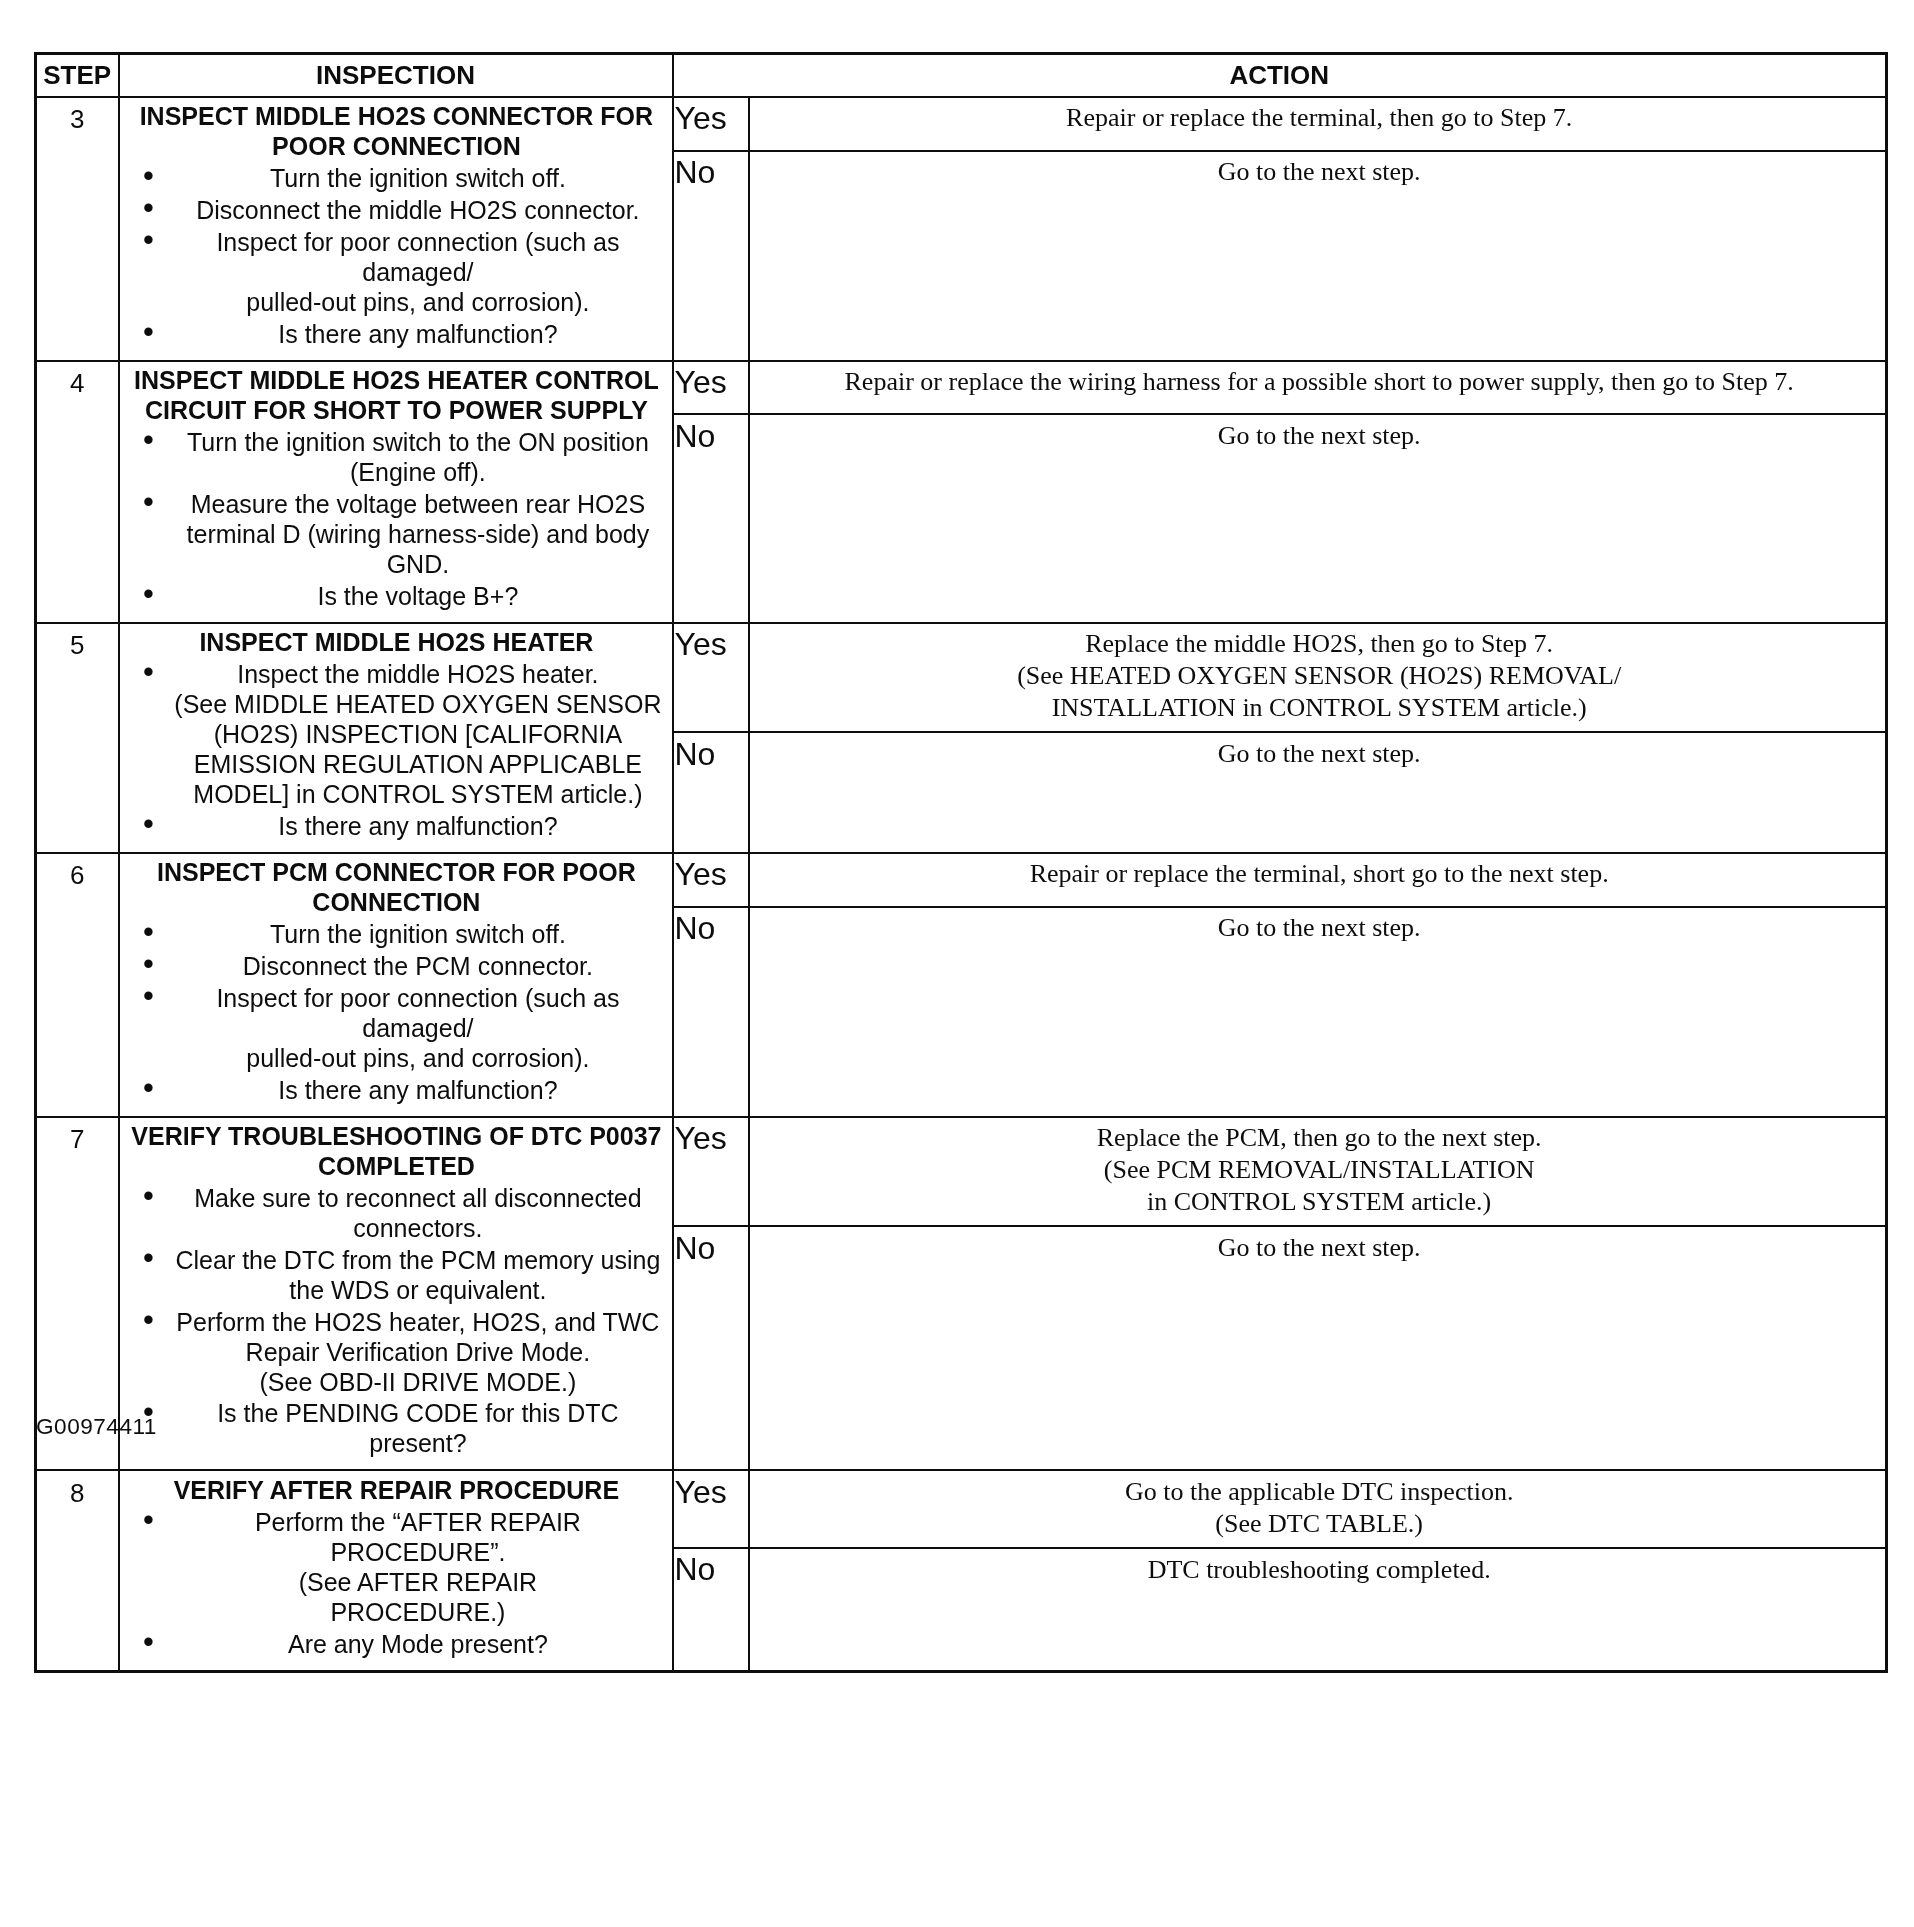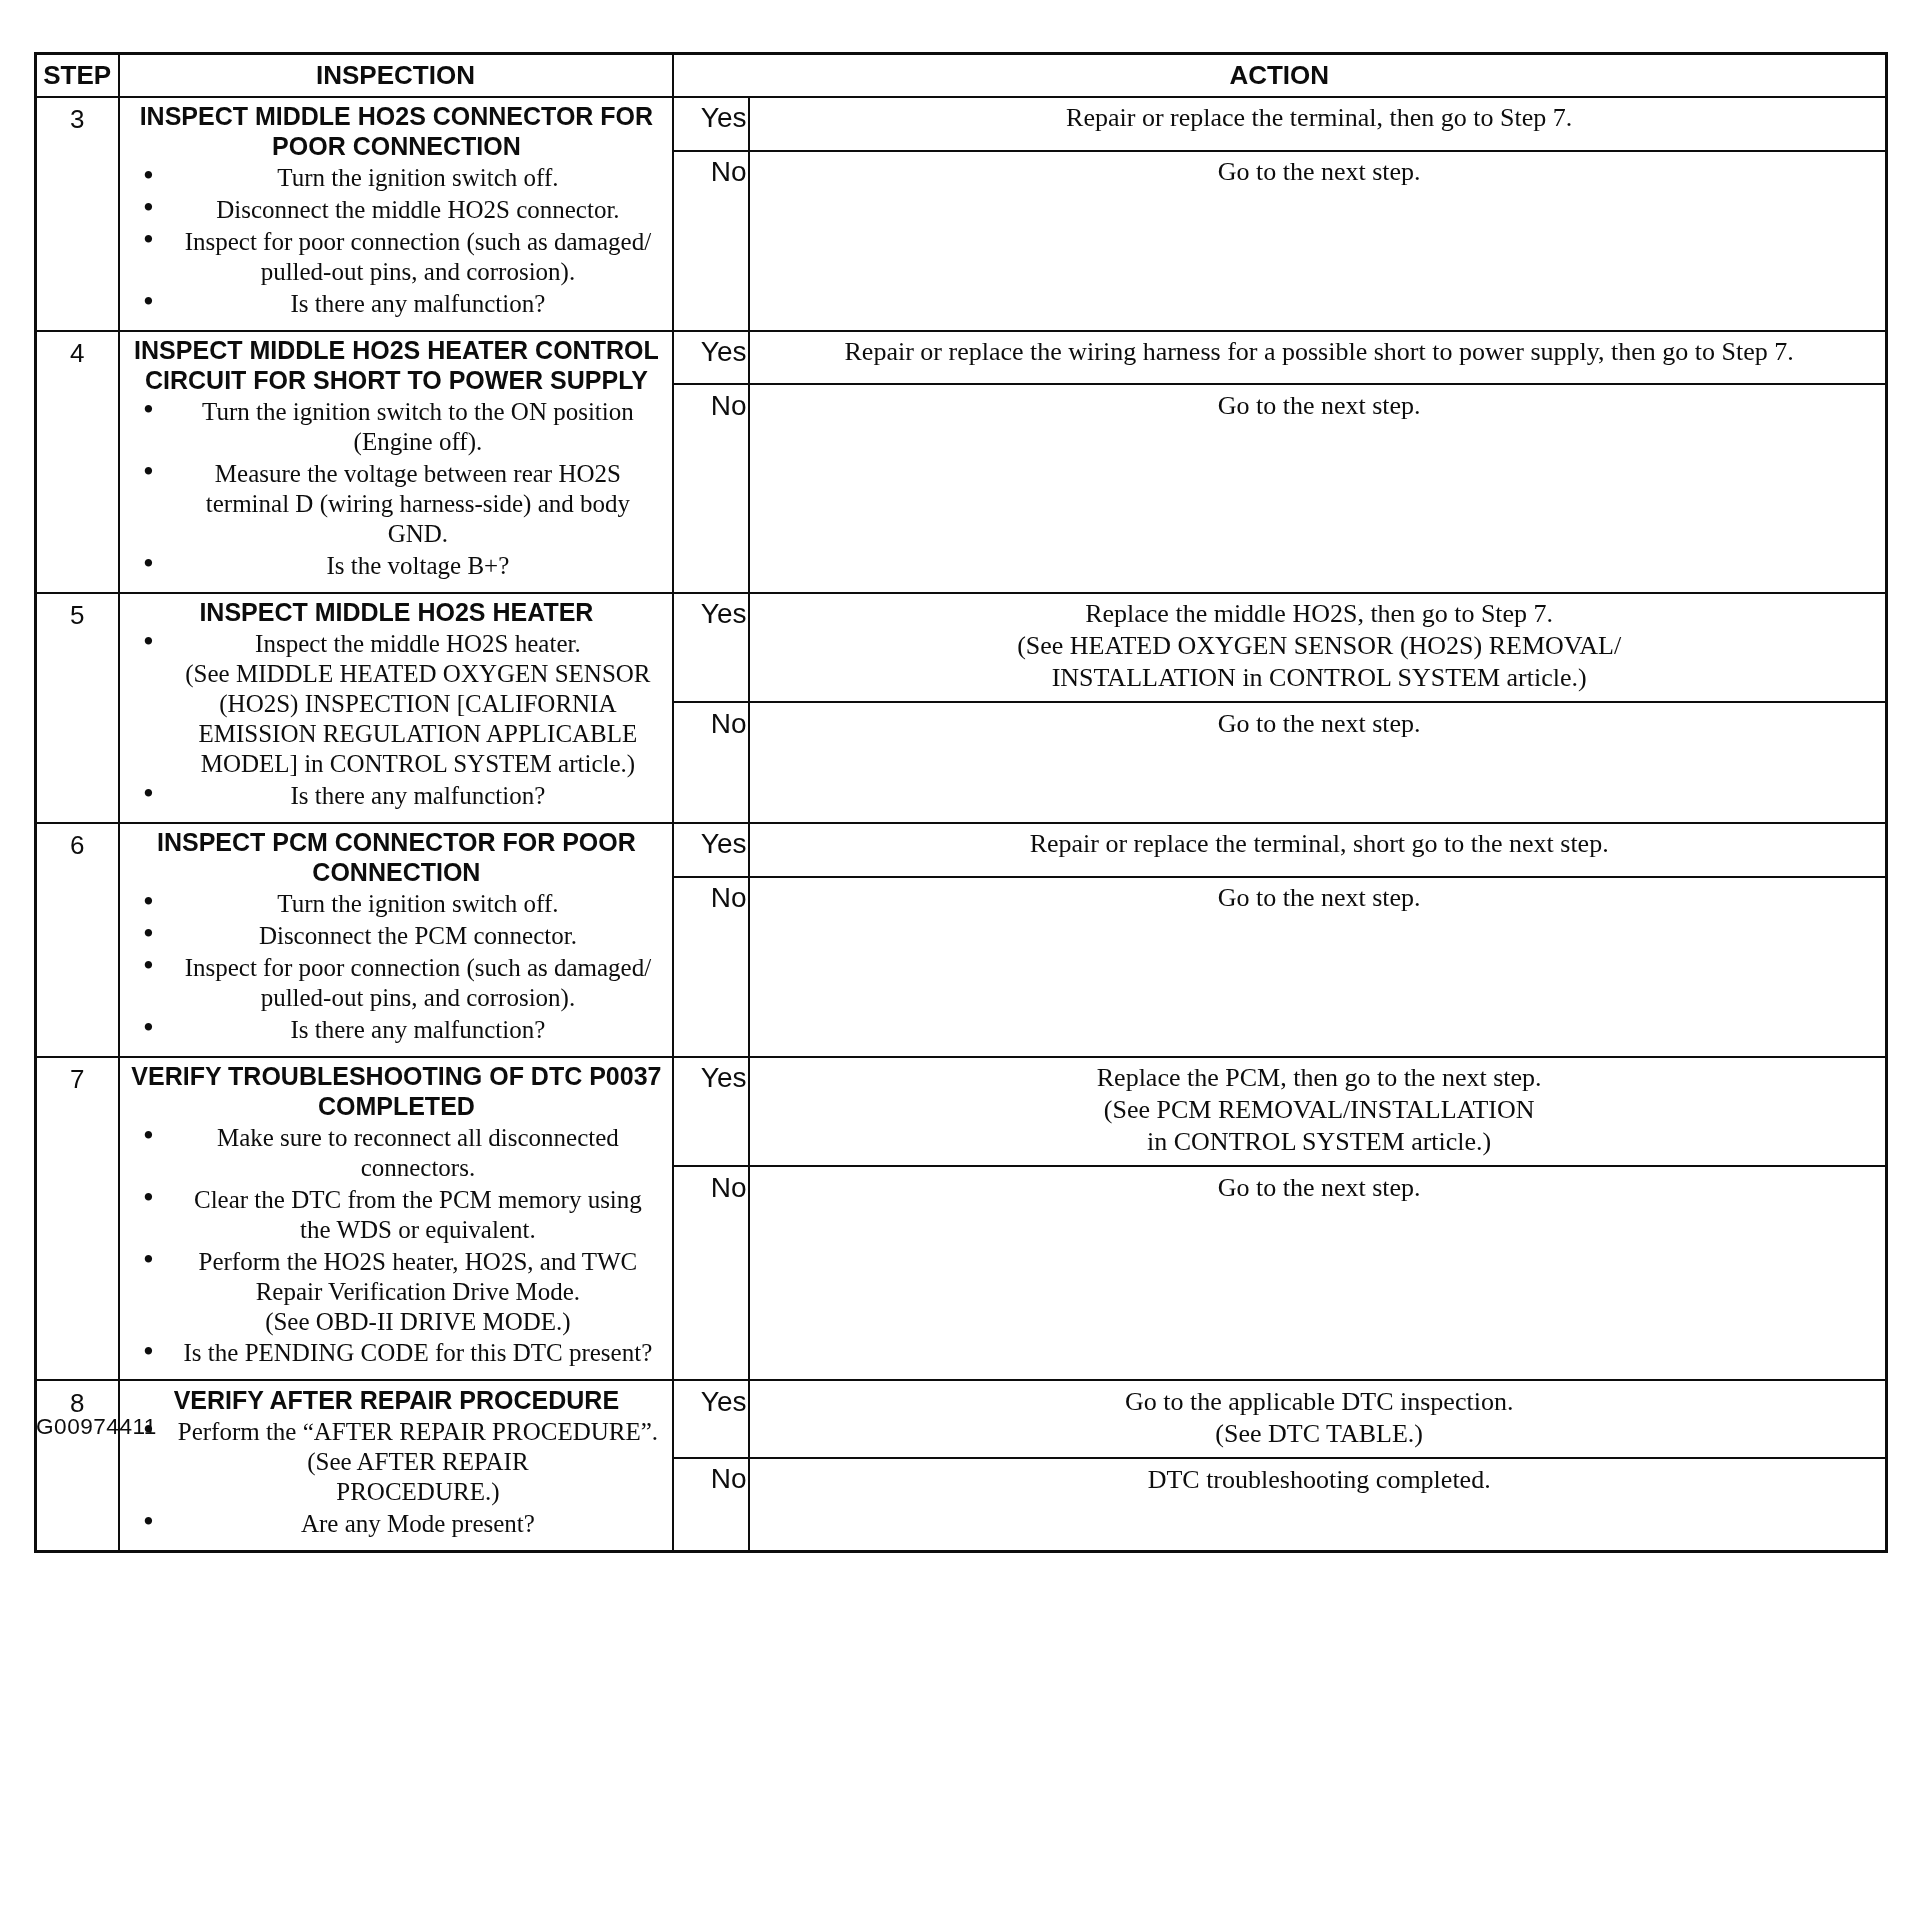--- a/index.html
+++ b/index.html
@@ -54,38 +54,37 @@
   }
   .insp-title {
     font-weight: bold;
     white-space: pre-line;
     margin-bottom: 1.8px;
   }
   ul.insp-bullets {
     margin: 0;
     padding: 0;
     list-style: none;
-    font-family: Liberation Serif, serif;
   }
   ul.insp-bullets li {
     position: relative;
     padding-left: 43px;
     white-space: pre-line;
     margin-top: 1.8px;
   }
   ul.insp-bullets li::before {
     content: "\2022";
     position: absolute;
     left: 16.3px;
     top: -1.8px;
     font-size: 31px;
   }
   td.cell-yn {
-    text-align: right;
-    font-size: 28px;
+    text-align: left;
+    font-size: 32px;
     padding-top: 5.4px;
     line-height: 30px;
   }
   td.cell-action {
     font-size: 26px;
     line-height: 32px;
     padding: 4.5px 7.2px 7.2px 11px;
     white-space: pre-line;
     font-family: Liberation Serif, serif;
   }

